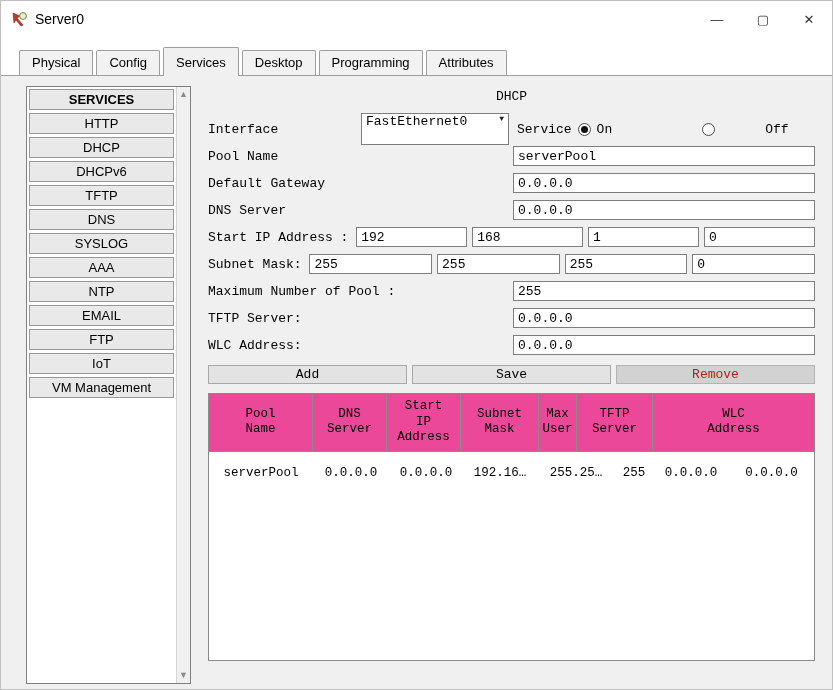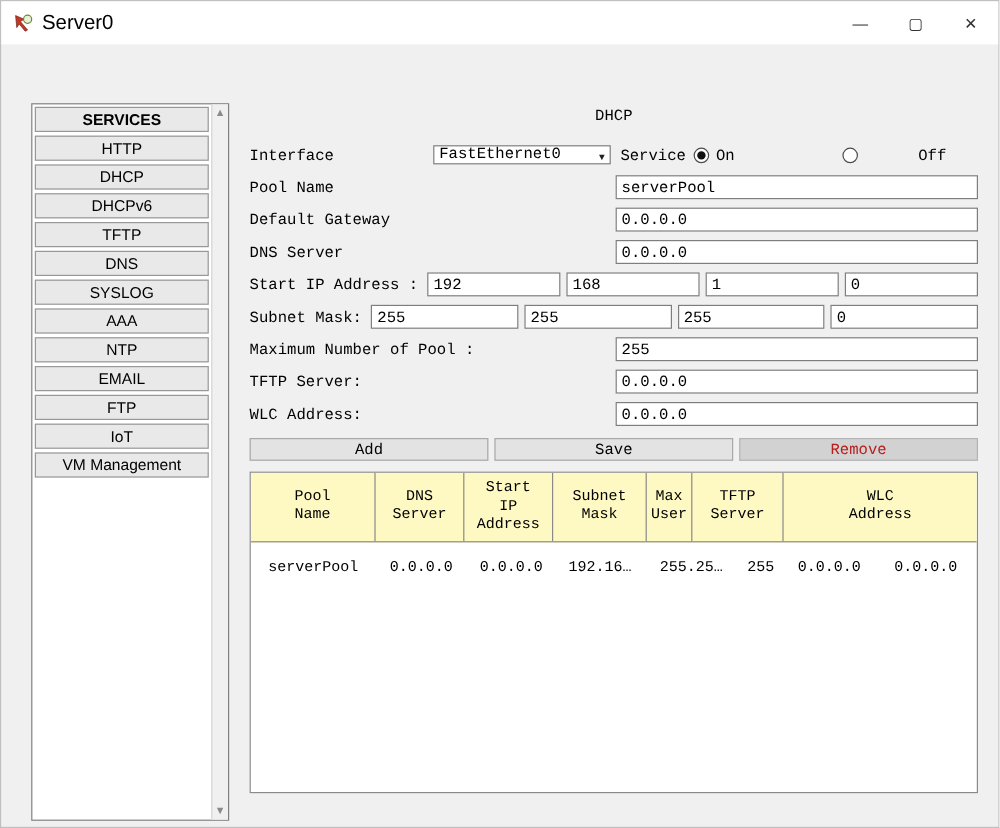--- a/index.html
+++ b/index.html
@@ -10,21 +10,21 @@
     width:833px; height:690px; position:relative; overflow:hidden;
     border:1px solid #c0c0c0; background:#f0f0f0;
   }
 
   
   .titlebar {
     height:36px; background:#ffffff; display:flex; align-items:center;
     padding-left:9px;
   }
   .app-icon { width:18px; height:18px; display:inline-flex; align-items:center; justify-content:center; }
-  .window-title { font-size:17px; color:#000; margin-left:7px; }
+  .window-title { font-size:14px; color:#000; margin-left:7px; }
   .win-controls { margin-left:auto; display:flex; height:36px; }
   .win-btn {
     width:46px; height:36px; display:flex; align-items:center; justify-content:center;
     font-size:13px; color:#333; cursor:default;
   }
 
   
   .tabstrip {
     background:#ffffff; padding:10px 0 0 18px; display:flex; align-items:flex-end;
     border-bottom:1px solid #9d9d9d;
@@ -68,22 +68,22 @@
   .flabel { white-space:pre; }
   .flabel.fixed305 { width:305px; flex:0 0 305px; }
   .tinput {
     height:20px; border:1px solid #7e7e7e; background:#fff; padding:0 4px;
     font-family:"Liberation Mono", monospace; font-size:13px; width:100%;
   }
   .grow { flex:1 1 auto; min-width:0; }
   .octet { flex:1 1 0; margin-left:5px; }
 
   .dropdown {
-    width:148px; height:16px; border:1px solid #7e7e7e; background:#fff;
-    display:flex; align-items:flex-end; padding-left:4px; position:relative; margin-left:2px;
+    width:148px; height:32px; border:1px solid #7e7e7e; background:#fff;
+    display:flex; align-items:flex-start; padding-left:4px; position:relative; margin-left:2px;
   }
   .dd-arrow { position:absolute; right:4px; font-size:8px; color:#222; }
 
   .radio-group { display:flex; align-items:center; }
   .radio-circle {
     width:13px; height:13px; border:1px solid #4c4c4c; border-radius:50%;
     display:inline-block; position:relative; background:#fff; margin-right:6px; flex:0 0 13px;
   }
   .radio-circle.checked::after {
     content:''; position:absolute; left:2px; top:2px; right:2px; bottom:2px;
@@ -100,21 +100,21 @@
   }
   .pt-btn + .pt-btn { margin-left:5px; }
   .pt-btn.disabled { background:#d2d2d2; color:#b91c1c; border-color:#b3b3b3; }
 
   
   .dhcp-table {
     margin-top:9px; height:268px; background:#fff; border:1px solid #8a8a8a;
     font-family:"Liberation Mono", monospace; font-size:12.5px;
     display:flex; flex-direction:column; overflow:hidden;
   }
-  .thead { display:flex; border-bottom:1px solid #8a8a8a; background:#fef9c3; }
+  .thead { display:flex; border-bottom:1px solid #8a8a8a; background:#ec4899; }
   .th {
     padding:5px 1px; text-align:center; white-space:pre-line; line-height:1.25;
     border-right:1px solid #8a8a8a; display:flex; align-items:center; justify-content:center;
     overflow:hidden;
   }
   .trow { display:flex; padding-top:14px; }
   .td { text-align:center; white-space:nowrap; overflow:hidden; }
 
   .c0 { flex:0 0 104px; } .c1 { flex:0 0 76px; } .c2 { flex:0 0 74px; }
   .c3 { flex:0 0 74px; }  .c4 { flex:0 0 78px; } .c5 { flex:0 0 38px; }
@@ -133,20 +133,28 @@
       </svg>
     </span>
     <span class="window-title">Server0</span>
     <div class="win-controls">
       <span class="win-btn">—</span>
       <span class="win-btn">▢</span>
       <span class="win-btn">✕</span>
     </div>
   </div>
 
+  <div class="tabstrip">
+    <div class="tab">Physical</div>
+    <div class="tab">Config</div>
+    <div class="tab active">Services</div>
+    <div class="tab">Desktop</div>
+    <div class="tab">Programming</div>
+    <div class="tab">Attributes</div>
+  </div>
 
   <div class="sidebar">
     <div class="side-items">
       <div class="side-item header">SERVICES</div>
       <div class="side-item">HTTP</div>
       <div class="side-item">DHCP</div>
       <div class="side-item">DHCPv6</div>
       <div class="side-item">TFTP</div>
       <div class="side-item">DNS</div>
       <div class="side-item">SYSLOG</div>

